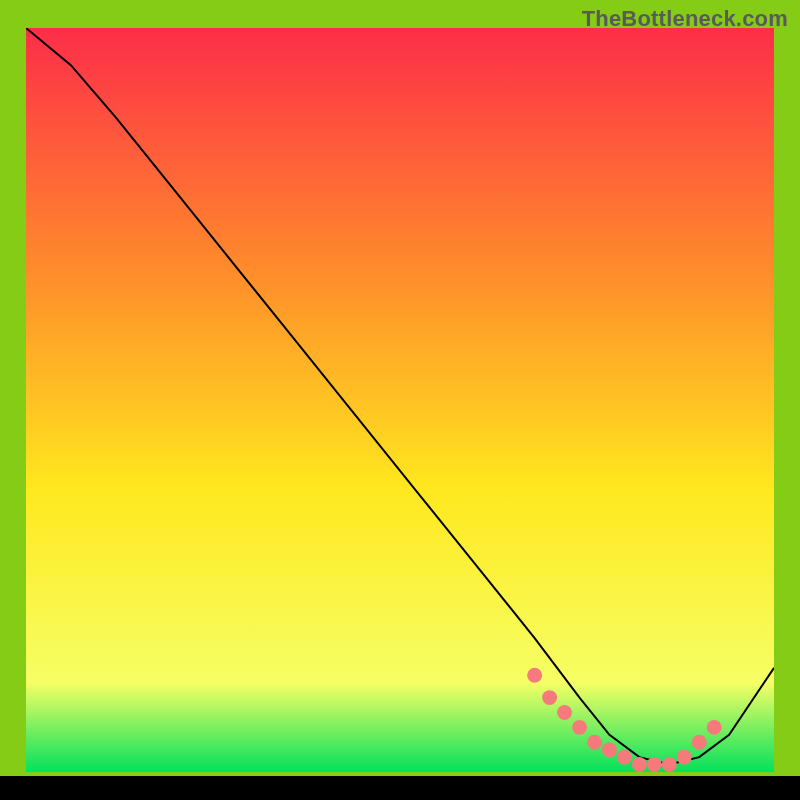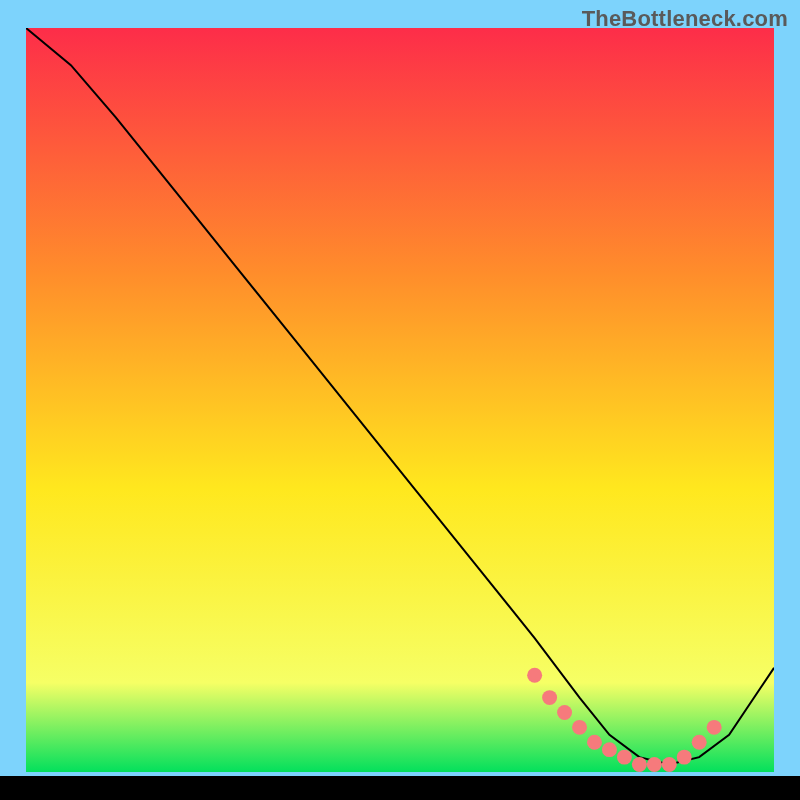--- a/index.html
+++ b/index.html
@@ -8,21 +8,21 @@
     width: 800px;
     height: 800px;
     background: #000;
     overflow: hidden;
     font-family: Arial, Helvetica, sans-serif;
   }
   .frame {
     position: relative;
     width: 800px;
     height: 776px;
-    background: #7dd3fc;
+    background: #84cc16;
   }
   .watermark {
     position: absolute;
     top: 6px;
     right: 12px;
     color: #5a5a5a;
     font-size: 22px;
     font-weight: 600;
     letter-spacing: 0.2px;
     z-index: 3;

